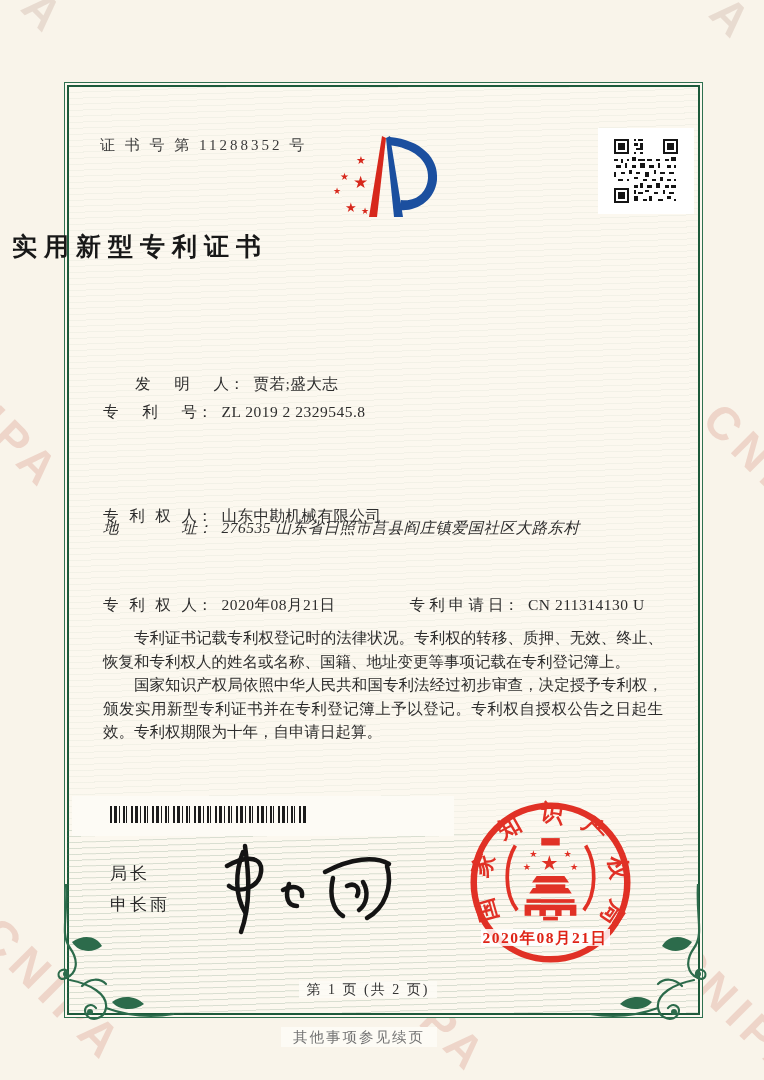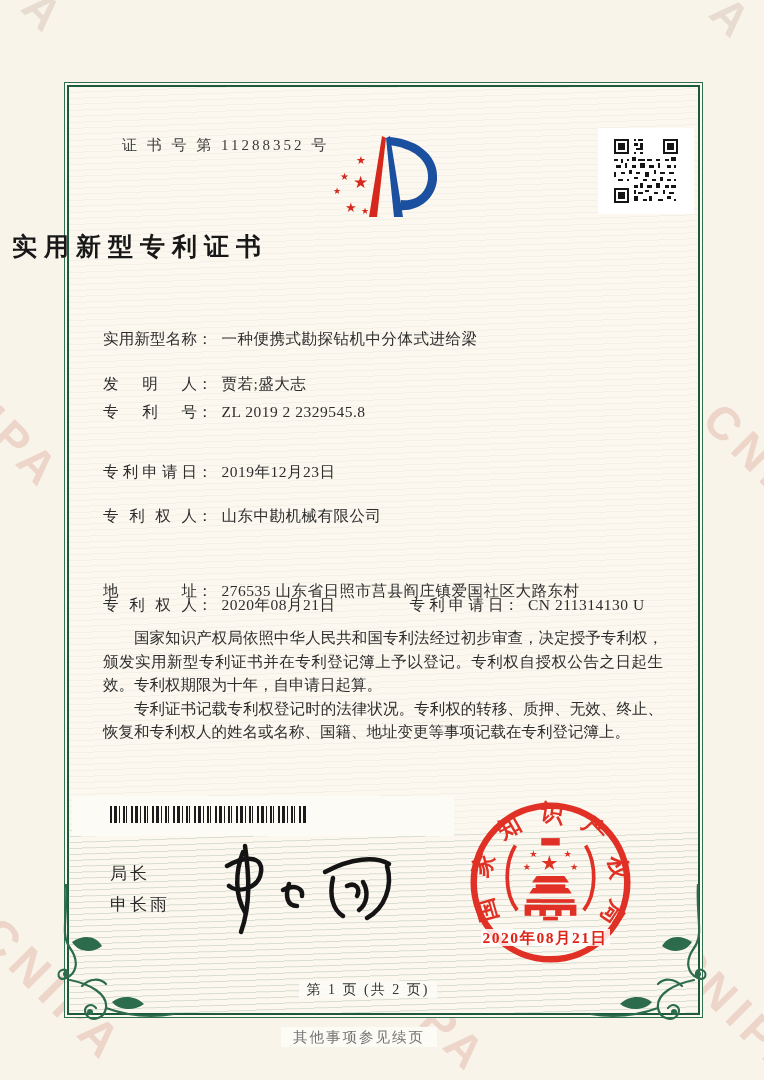--- a/index.html
+++ b/index.html
@@ -24,21 +24,21 @@
   .wave-band{position:absolute;left:67px;top:830px;width:631px;height:183px;z-index:3;
          background:repeating-linear-gradient(178deg,rgba(90,130,100,0.17) 0 1px,transparent 1px 6px);}
   .white-strip{position:absolute;left:72px;top:796px;width:382px;height:40px;background:#fdfbf5;z-index:3;}
 
   .corner{position:absolute;z-index:6;}
   .corner-bl{left:56px;top:884px;}
   .corner-br{right:56px;top:884px;transform:scaleX(-1);}
 
   
   .cert-no{position:absolute;left:100px;top:136px;font-size:15px;letter-spacing:3px;
-           color:#3b3b3b;z-index:4;margin-left:22px;}
+           color:#3b3b3b;z-index:4;}
   .logo{position:absolute;left:333px;top:124px;z-index:4;}
   .qr-card{position:absolute;left:598px;top:128px;width:96px;height:86px;background:#fff;
            z-index:4;display:flex;align-items:center;justify-content:center;}
 
   .title{position:absolute;left:12px;top:230px;width:764px;text-align:left;z-index:4;
          font-size:25px;font-weight:700;letter-spacing:7px;color:#181818;}
 
   
   .row{position:absolute;left:103px;z-index:4;font-size:15.5px;color:#2d2d2d;white-space:nowrap;}
   .lbl{display:inline-block;width:94px;text-align:justify;text-align-last:justify;vertical-align:top;}
@@ -134,45 +134,39 @@
                  M2,18h2v1h-2z M6,18h1v1h-1z M9,17h2v1h-2z M13,18h2v1h-2z M17,18h2v1h-2z M21,17h1v2h-1z M24,18h2v1h-2z M27,18h1v1h-1z
                  M9,21h2v1h-2z M12,20h1v2h-1z M15,21h2v1h-2z M19,20h2v2h-2z M23,21h2v1h-2z M26,21h2v1h-2z
                  M9,23h1v2h-1z M11,24h2v1h-2z M14,23h2v1h-2z M18,24h2v1h-2z M22,23h1v2h-1z M25,24h2v1h-2z
                  M9,26h2v2h-2z M13,27h2v1h-2z M16,26h1v2h-1z M20,27h2v1h-2z M24,26h2v1h-2z M27,27h1v1h-1z"></path>
       </g>
     </svg>
   </div>
 
   <div class="title">实用新型专利证书</div>
 
-  <div class="row" style="top:329px;">
-    <span class="lbl">实用新型名称</span><span class="colon">：</span><span class="val">一种便携式勘探钻机中分体式进给梁</span>
-  </div>
-  <div class="row" style="top:374px;">
+  <div class="row" style="top:374px;margin-left:32px;">
     <span class="lbl">发明人</span><span class="colon">：</span><span class="val">贾若;盛大志</span>
   </div>
   <div class="row" style="top:402px;">
     <span class="lbl">专利号</span><span class="colon">：</span><span class="val">ZL 2019 2 2329545.8</span>
   </div>
-  <div class="row" style="top:462px;">
-    <span class="lbl">专利申请日</span><span class="colon">：</span><span class="val">2019年12月23日</span>
-  </div>
   <div class="row" style="top:506px;">
     <span class="lbl">专利权人</span><span class="colon">：</span><span class="val">山东中勘机械有限公司</span>
   </div>
-  <div class="row" style="top:581px;">
+  <div class="row" style="top:518px;font-style:italic;">
     <span class="lbl">地址</span><span class="colon">：</span><span class="val">276535 山东省日照市莒县阎庄镇爱国社区大路东村</span>
   </div>
   <div class="row" style="top:595px;">
     <span class="lbl">专利权人</span><span class="colon">：</span><span class="val val-fixed">2020年08月21日</span><span class="lbl">专利申请日</span><span class="colon">：</span><span class="val">CN 211314130 U</span>
   </div>
 
   <div class="paras">
+    <p>专利证书记载专利权登记时的法律状况。专利权的转移、质押、无效、终止、恢复和专利权人的姓名或名称、国籍、地址变更等事项记载在专利登记簿上。</p>
     <p>国家知识产权局依照中华人民共和国专利法经过初步审查，决定授予专利权，颁发实用新型专利证书并在专利登记簿上予以登记。专利权自授权公告之日起生效。专利权期限为十年，自申请日起算。</p>
-    <p>专利证书记载专利权登记时的法律状况。专利权的转移、质押、无效、终止、恢复和专利权人的姓名或名称、国籍、地址变更等事项记载在专利登记簿上。</p>
   </div>
 
   <div class="barcode"></div>
 
   <div class="sig-title">局长</div>
   <div class="sig-name">申长雨</div>
   <svg class="sig-hand" width="210" height="100" viewBox="0 0 210 100">
     <g fill="none" stroke="#141414" stroke-width="4.5" stroke-linecap="round">
       <path d="M38,14 C30,34 30,58 40,74"></path>
       <path d="M22,28 C44,16 58,20 56,34 C54,50 34,56 24,48"></path>

